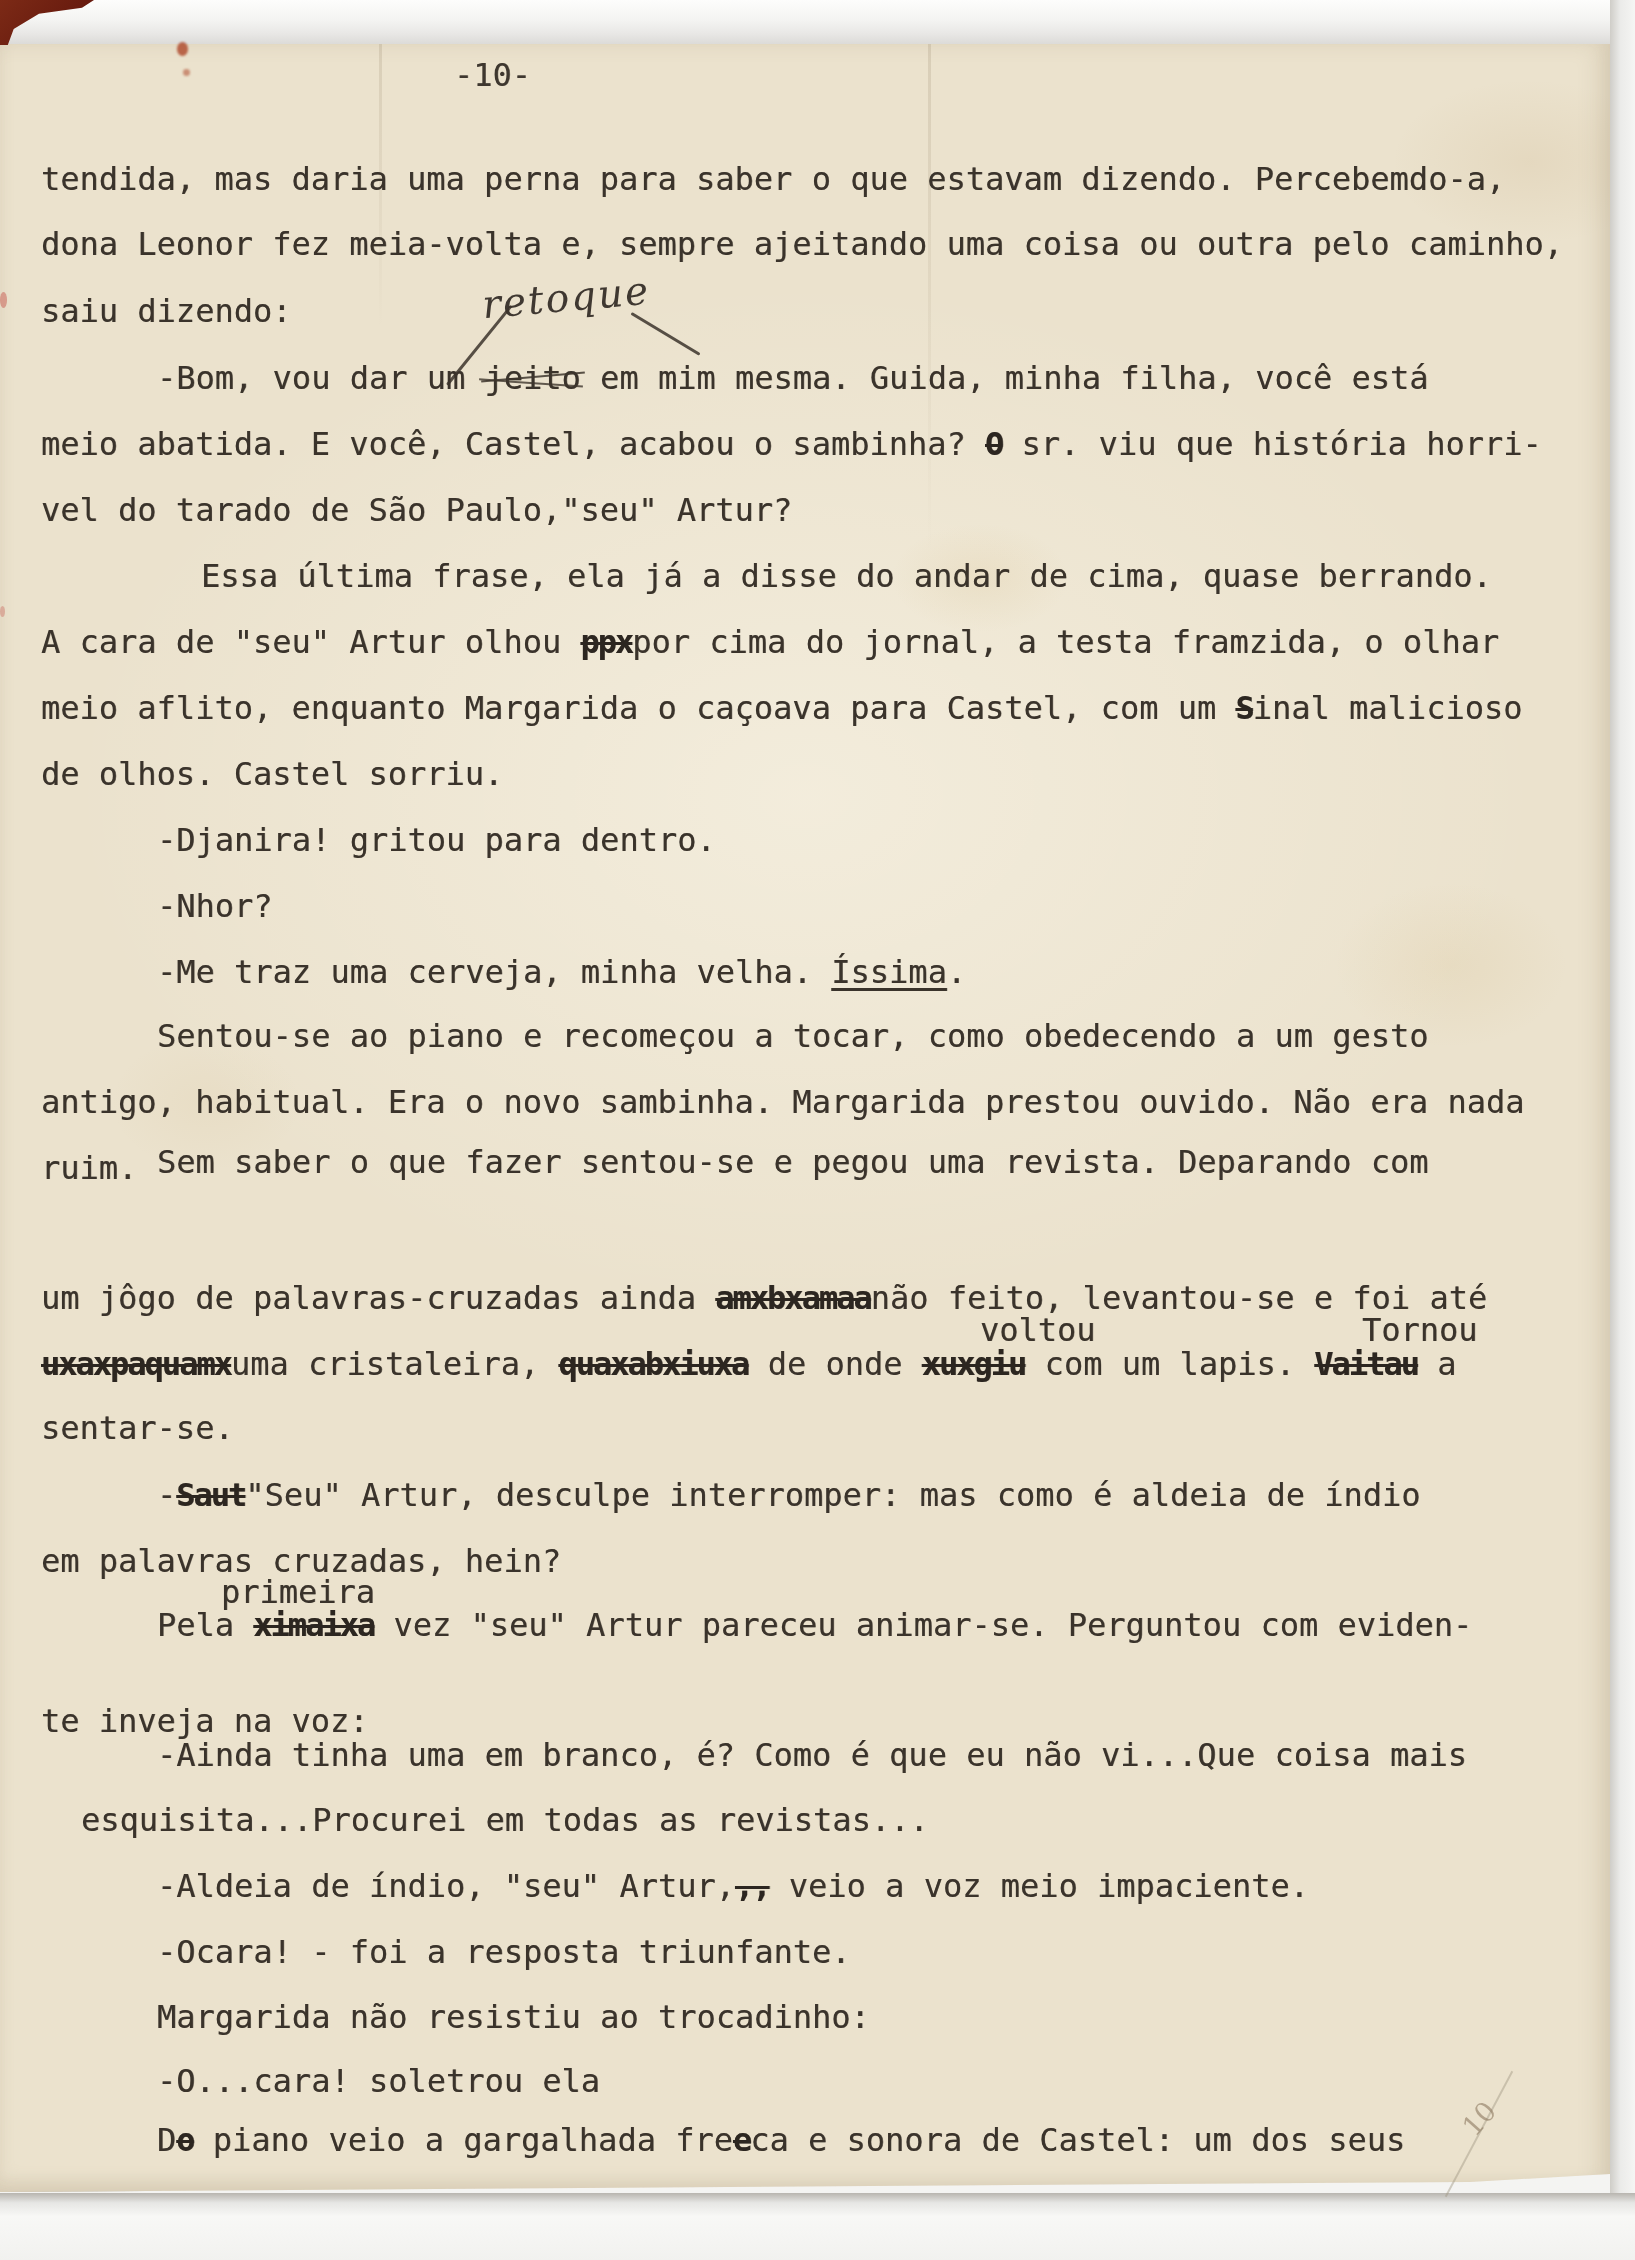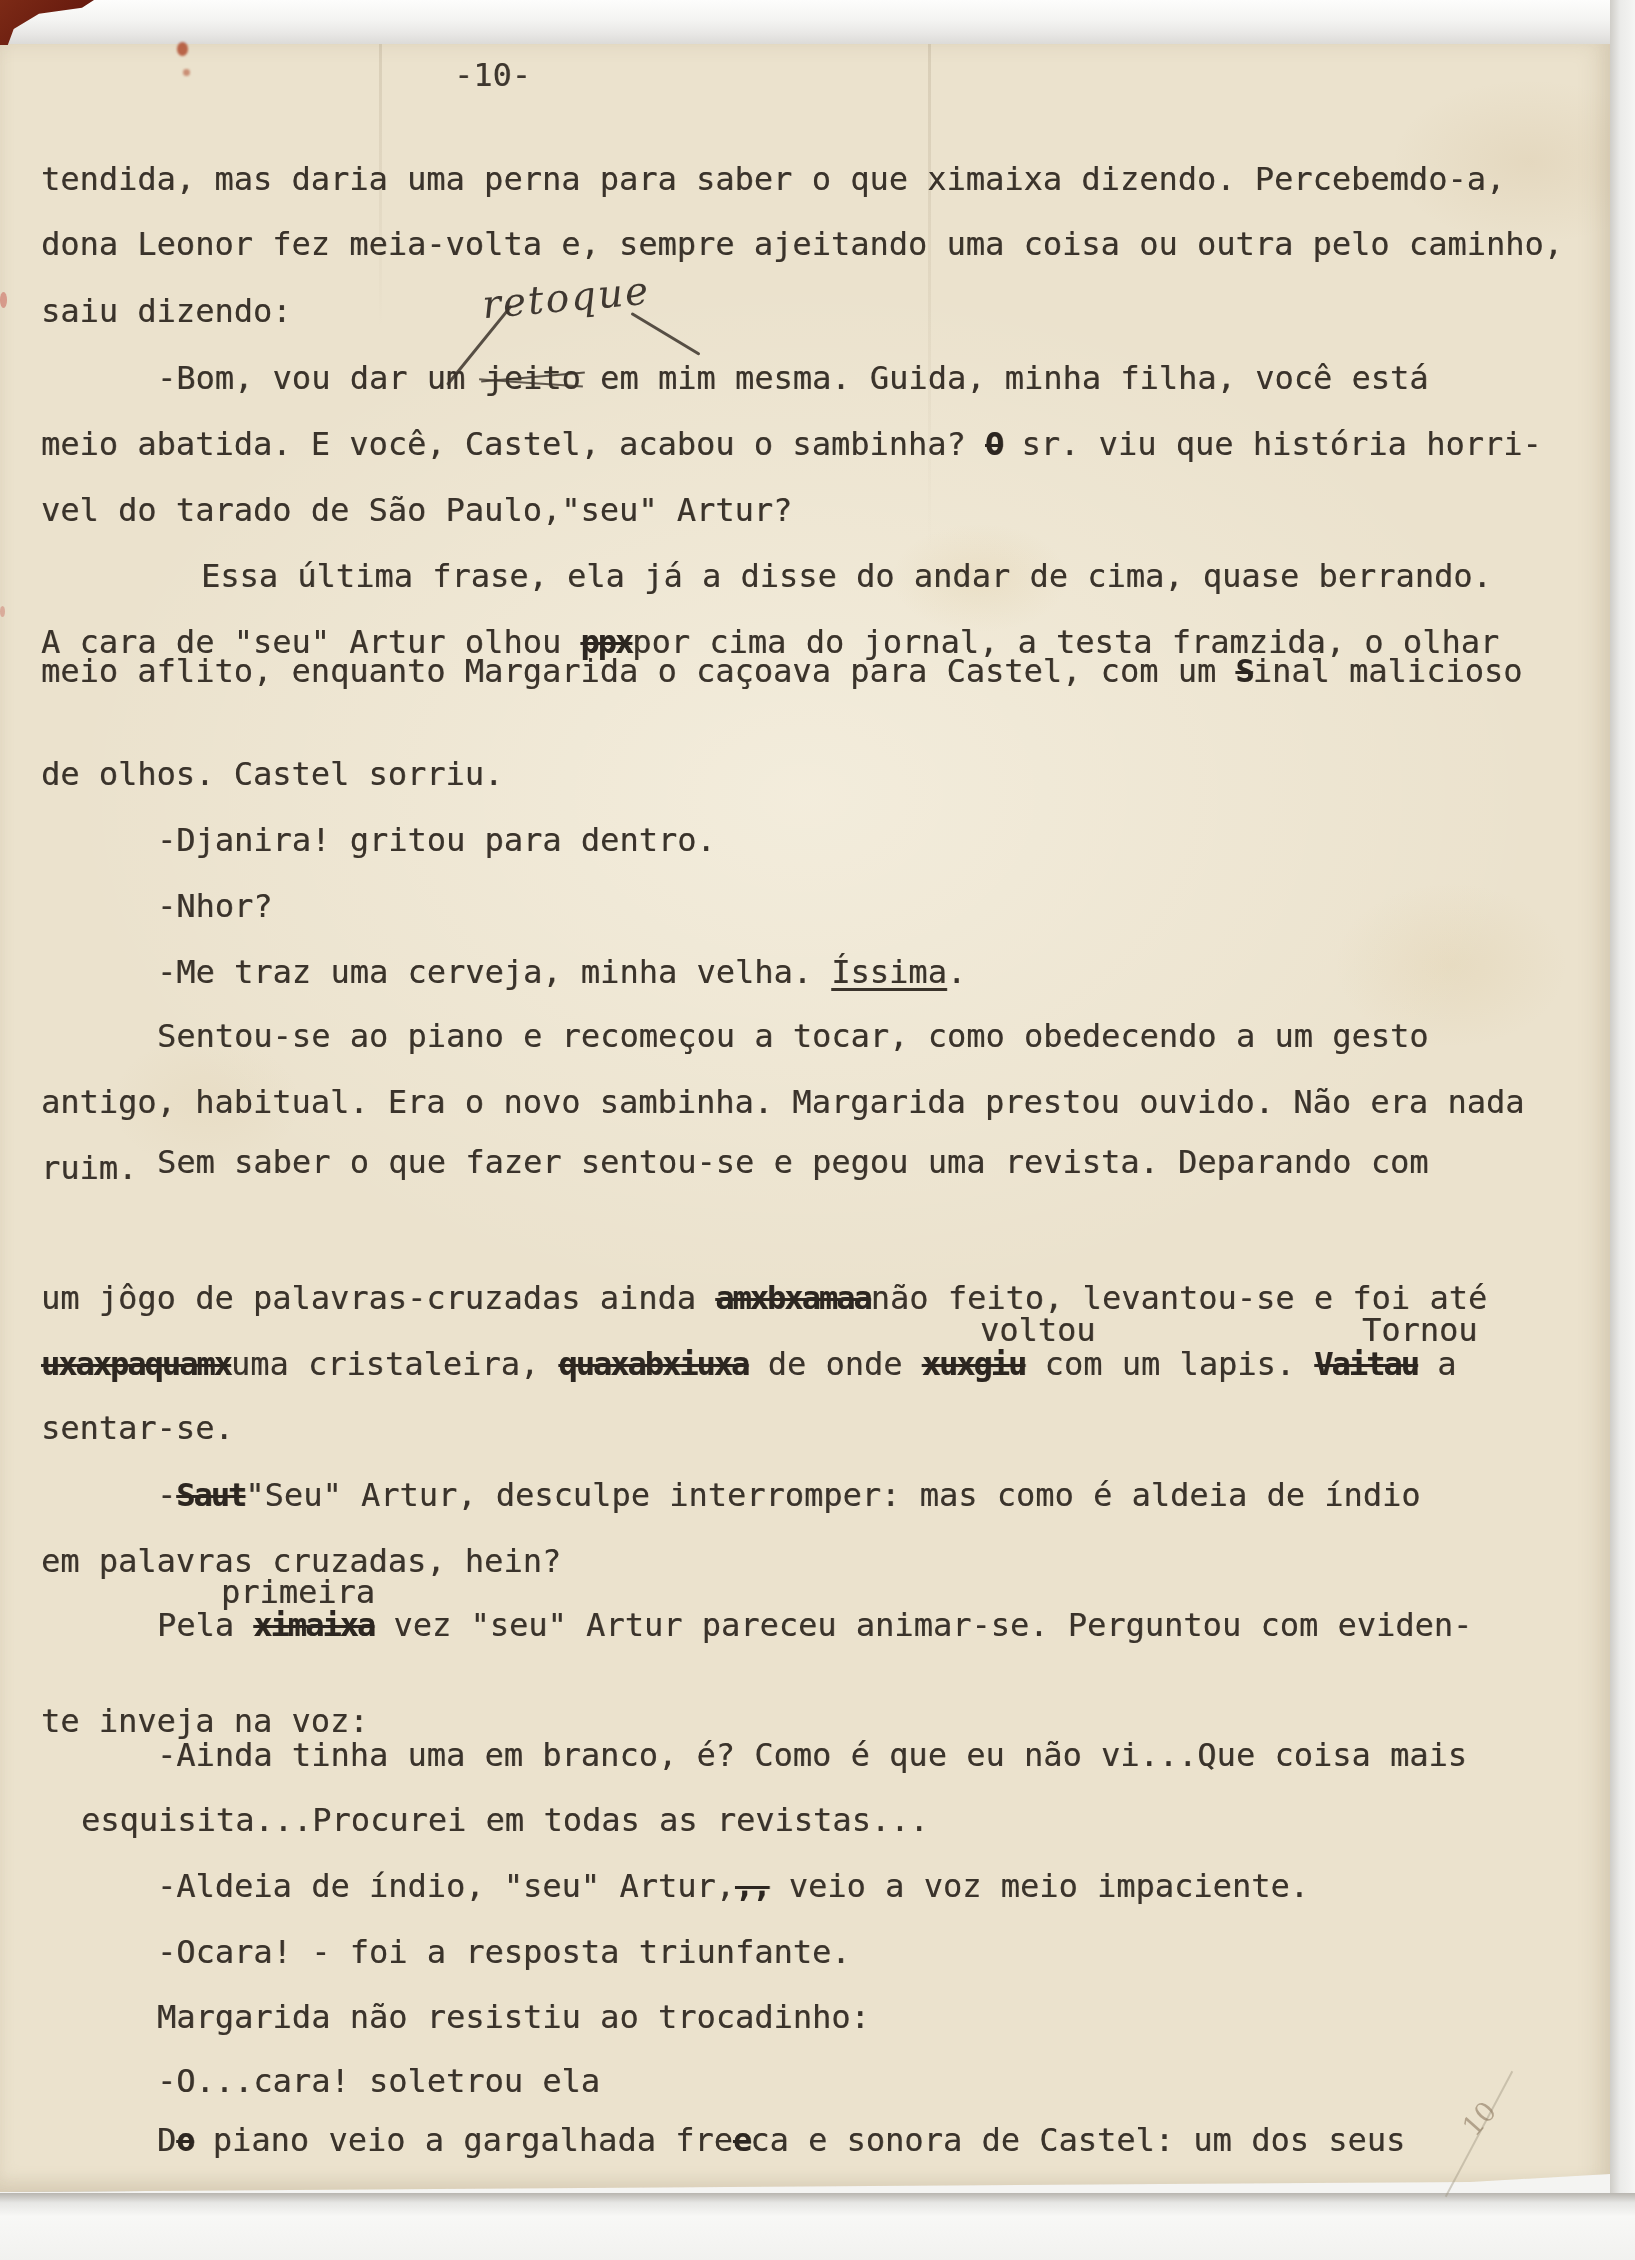--- a/index.html
+++ b/index.html
@@ -61,29 +61,29 @@
   <div class="crease" style="left:928px;top:44px;height:510px;"></div>
   <div class="speck" style="left:177px;top:42px;width:10.8px;height:13.7px;background:rgba(170,60,30,.75);filter:blur(1px);"></div>
   <div class="speck" style="left:183px;top:69px;width:6.9px;height:6.9px;background:rgba(170,60,30,.5);filter:blur(1px);"></div>
   <div class="speck" style="left:0;top:292px;width:6.9px;height:15.7px;background:rgba(200,90,80,.5);"></div>
   <div class="speck" style="left:0;top:606px;width:4.9px;height:10.8px;background:rgba(200,100,90,.4);"></div>
   <div class="corner-crease"></div>
 
   <div class="pagenum">-10-</div>
 
   <div id="typescript-lines">
-      <div class="tline" style="left: 41px; top: 162px;"><span class="s-n">tendida, mas daria uma perna para saber o que ximaixa dizendo. Percebemdo-a,</span></div>
+      <div class="tline" style="left: 41px; top: 162px;"><span class="s-n">tendida, mas daria uma perna para saber o que estavam dizendo. Percebemdo-a,</span></div>
       <div class="tline" style="left: 41px; top: 227px;"><span class="s-n">dona Leonor fez meia-volta e, sempre ajeitando uma coisa ou outra pelo caminho,</span></div>
       <div class="tline" style="left: 41px; top: 294px;"><span class="s-n">saiu dizendo:</span></div>
       <div class="tline" style="left: 157px; top: 361px;"><span class="s-n">-Bom, vou dar um </span><span class="s-p">jeito</span><span class="s-n"> em mim mesma. Guida, minha filha, você está</span></div>
       <div class="tline" style="left: 41px; top: 427px;"><span class="s-n">meio abatida. E você, Castel, acabou o sambinha? </span><span class="s-o">O</span><span class="s-n"> sr. viu que história horri-</span></div>
       <div class="tline" style="left: 41px; top: 493px;"><span class="s-n">vel do tarado de São Paulo,"seu" Artur?</span></div>
       <div class="tline" style="left: 157px; top: 559px; margin-left: 44px;"><span class="s-n">Essa última frase, ela já a disse do andar de cima, quase berrando.</span></div>
       <div class="tline" style="left: 41px; top: 625px;"><span class="s-n">A cara de "seu" Artur olhou </span><span class="s-o">ppx</span><span class="s-n">por cima do jornal, a testa framzida, o olhar</span></div>
-      <div class="tline" style="left: 41px; top: 654px;"><span class="s-n">meio aflito, enquanto Margarida o caçoava para Castel, com um </span><span class="s-o">S</span><span class="s-n">inal malicioso</span></div>
+      <div class="tline" style="left: 41px; top: 691px;"><span class="s-n">meio aflito, enquanto Margarida o caçoava para Castel, com um </span><span class="s-o">S</span><span class="s-n">inal malicioso</span></div>
       <div class="tline" style="left: 41px; top: 757px;"><span class="s-n">de olhos. Castel sorriu.</span></div>
       <div class="tline" style="left: 157px; top: 823px;"><span class="s-n">-Djanira! gritou para dentro.</span></div>
       <div class="tline" style="left: 157px; top: 889px;"><span class="s-n">-Nhor?</span></div>
       <div class="tline" style="left: 157px; top: 955px;"><span class="s-n">-Me traz uma cerveja, minha velha. </span><span class="s-u">Íssima</span><span class="s-n">.</span></div>
       <div class="tline" style="left: 157px; top: 1019px;"><span class="s-n">Sentou-se ao piano e recomeçou a tocar, como obedecendo a um gesto</span></div>
       <div class="tline" style="left: 41px; top: 1085px;"><span class="s-n">antigo, habitual. Era o novo sambinha. Margarida prestou ouvido. Não era nada</span></div>
       <div class="tline" style="left: 41px; top: 1151px;"><span class="s-n">ruim.</span></div>
       <div class="tline" style="left: 157px; top: 1145px;"><span class="s-n">Sem saber o que fazer sentou-se e pegou uma revista. Deparando com</span></div>
       <div class="tline" style="left: 41px; top: 1281px;"><span class="s-n">um jôgo de palavras-cruzadas ainda </span><span class="s-o">amxbxamaa</span><span class="s-n">não feito, levantou-se e foi até</span></div>
       <div class="tline" style="left: 980px; top: 1313px;"><span class="s-n">voltou</span></div>

